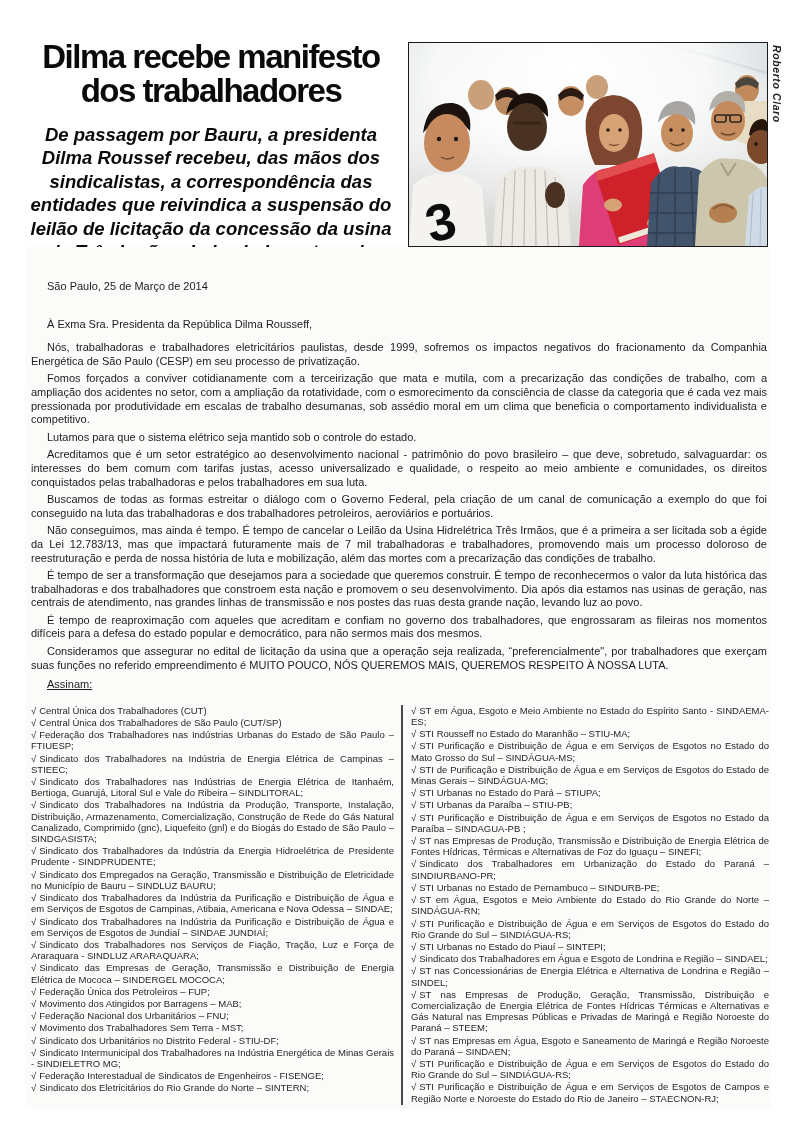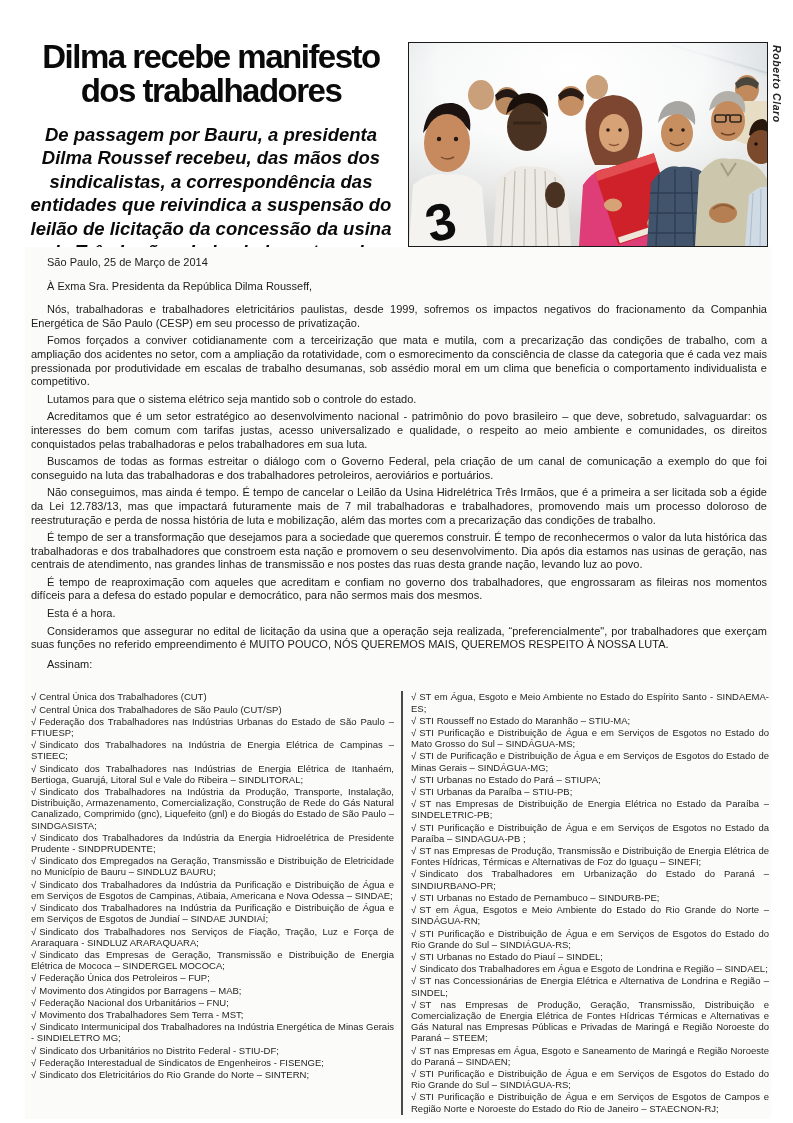--- a/index.html
+++ b/index.html
@@ -26,22 +26,22 @@
   .photo-credit{
     position:absolute;left:771px;top:45px;height:200px;
     writing-mode:vertical-rl;font-size:10.5px;font-weight:bold;font-style:italic;
     letter-spacing:.6px;color:#222;
   }
 
   
   .main{position:absolute;top:247px;left:25px;width:746px;background:#fbfbf9;}
   .letter{padding:9px 4px 6px 6px;font-size:11px;line-height:13.6px;text-align:justify;color:#1c1c1c;}
   .letter p{margin:0 0 4px;text-indent:16px;}
-  .letter p.spaced{margin-bottom:10px;}
-  .letter p.signoff{margin:6px 0 12px;}
+  .letter p.spaced{margin-bottom:10px;margin-top:24px;}
+  .letter p.signoff{margin:6px 0 5px;text-decoration:underline;}
 
   .signatories{display:flex;align-items:stretch;padding:2px 0 4px 6px;}
   .sig-col{width:50%;box-sizing:border-box;}
   .sig-col.left{padding-right:7px;}
   .sig-col.right{border-left:2px solid #4a4a4a;padding-left:8px;padding-right:2px;}
   .sig{margin:0 0 1px;font-size:9.5px;font-weight:normal;line-height:11.2px;
        text-align:justify;color:#262626;}
   .sig .chk{margin-right:3px;}
 </style>
 </head>
@@ -177,21 +177,20 @@
           <p>Acreditamos que é um setor estratégico ao desenvolvimento nacional - patrimônio do povo brasileiro – que deve, sobretudo, salvaguardar: os interesses do bem comum com tarifas justas, acesso universalizado e qualidade, o respeito ao meio ambiente e comunidades, os direitos conquistados pelas trabalhadoras e pelos trabalhadores em sua luta.</p>
 
           <p>Buscamos de todas as formas estreitar o diálogo com o Governo Federal, pela criação de um canal de comunicação a exemplo do que foi conseguido na luta das trabalhadoras e dos trabalhadores petroleiros, aeroviários e portuários.</p>
 
           <p>Não conseguimos, mas ainda é tempo. É tempo de cancelar o Leilão da Usina Hidrelétrica Três Irmãos, que é a primeira a ser licitada sob a égide da Lei 12.783/13, mas que impactará futuramente mais de 7 mil trabalhadoras e trabalhadores, promovendo mais um processo doloroso de reestruturação e perda de nossa história de luta e mobilização, além das mortes com a precarização das condições de trabalho.</p>
 
           <p>É tempo de ser a transformação que desejamos para a sociedade que queremos construir. É tempo de reconhecermos o valor da luta histórica das trabalhadoras e dos trabalhadores que constroem esta nação e promovem o seu desenvolvimento. Dia após dia estamos nas usinas de geração, nas centrais de atendimento, nas grandes linhas de transmissão e nos postes das ruas desta grande nação, levando luz ao povo.</p>
 
           <p>É tempo de reaproximação com aqueles que acreditam e confiam no governo dos trabalhadores, que engrossaram as fileiras nos momentos difíceis para a defesa do estado popular e democrático, para não sermos mais dos mesmos.</p>
 
-          <p>Esta é a hora.</p>
 
           <p>Consideramos que assegurar no edital de licitação da usina que a operação seja realizada, “preferencialmente", por trabalhadores que exerçam suas funções no referido empreendimento é MUITO POUCO, NÓS QUEREMOS MAIS, QUEREMOS RESPEITO À NOSSA LUTA.</p>
         </div>
       <p class="signoff">Assinam:</p>
     </div>
 
     <div class="signatories">
       <div class="sig-col left">
 
           <p class="sig"><span class="chk">√</span><span>Central Única dos Trabalhadores (CUT)</span></p>
@@ -220,23 +219,23 @@
           <p class="sig"><span class="chk">√</span><span>Sindicato das Empresas de Geração, Transmissão e Distribuição de Energia Elétrica de Mococa – SINDERGEL MOCOCA;</span></p>
 
           <p class="sig"><span class="chk">√</span><span>Federação Única dos Petroleiros – FUP;</span></p>
 
           <p class="sig"><span class="chk">√</span><span>Movimento dos Atingidos por Barragens – MAB;</span></p>
 
           <p class="sig"><span class="chk">√</span><span>Federação Nacional dos Urbanitários – FNU;</span></p>
 
           <p class="sig"><span class="chk">√</span><span>Movimento dos Trabalhadores Sem Terra - MST;</span></p>
 
+          <p class="sig"><span class="chk">√</span><span>Sindicato dos Urbanitários no Distrito Federal - STIU-DF;</span></p>
+
           <p class="sig"><span class="chk">√</span><span>Sindicato Intermunicipal dos Trabalhadores na Indústria Energética de Minas Gerais - SINDIELETRO MG;</span></p>
-
-          <p class="sig"><span class="chk">√</span><span>Sindicato dos Urbanitários no Distrito Federal - STIU-DF;</span></p>
 
           <p class="sig"><span class="chk">√</span><span>Federação Interestadual de Sindicatos de Engenheiros - FISENGE;</span></p>
 
 
           <p class="sig"><span class="chk">√</span><span>Sindicato dos Eletricitários do Rio Grande do Norte – SINTERN;</span></p>
 
         </div>
       <div class="sig-col right">
 
           <p class="sig"><span class="chk">√</span><span>ST em Água, Esgoto e Meio Ambiente no Estado do Espírito Santo  - SINDAEMA-ES;</span></p>
@@ -244,35 +243,34 @@
           <p class="sig"><span class="chk">√</span><span>STI Rousseff no Estado do Maranhão – STIU-MA;</span></p>
 
           <p class="sig"><span class="chk">√</span><span>STI Purificação e Distribuição de Água e em Serviços de Esgotos  no  Estado do Mato Grosso do Sul – SINDÁGUA-MS;</span></p>
 
           <p class="sig"><span class="chk">√</span><span>STI de Purificação e Distribuição de Água e em Serviços de Esgotos do  Estado de Minas Gerais – SINDÁGUA-MG;</span></p>
 
           <p class="sig"><span class="chk">√</span><span>STI Urbanas no Estado do Pará – STIUPA;</span></p>
 
           <p class="sig"><span class="chk">√</span><span>STI Urbanas da Paraíba – STIU-PB;</span></p>
 
-          <p class="sig"><span class="chk">√</span><span>ST nas Empresas de Distribuição de Energia Elétrica no Estado da Paraíba – SINDELETRIC-PB;</span></p>
 
           <p class="sig"><span class="chk">√</span><span>STI Purificação e Distribuição de Água e em Serviços de Esgotos no  Estado da Paraíba – SINDAGUA-PB ;</span></p>
 
           <p class="sig"><span class="chk">√</span><span>ST nas Empresas de Produção, Transmissão e Distribuição de Energia Elétrica de Fontes Hídricas, Térmicas e Alternativas de Foz do Iguaçu – SINEFI;</span></p>
 
           <p class="sig"><span class="chk">√</span><span>Sindicato dos Trabalhadores em Urbanização do Estado do Paraná – SINDIURBANO-PR;</span></p>
 
           <p class="sig"><span class="chk">√</span><span>STI Urbanas no Estado de Pernambuco – SINDURB-PE;</span></p>
 
           <p class="sig"><span class="chk">√</span><span>ST em Água, Esgotos e Meio Ambiente do Estado do Rio Grande do Norte – SINDÁGUA-RN;</span></p>
 
           <p class="sig"><span class="chk">√</span><span>STI Purificação e Distribuição de Água e em Serviços de Esgotos do Estado do Rio Grande do Sul – SINDIÁGUA-RS;</span></p>
 
-          <p class="sig"><span class="chk">√</span><span>STI Urbanas no Estado do Piauí – SINDEL;</span></p>
+          <p class="sig"><span class="chk">√</span><span>STI Urbanas no Estado do Piauí – SINTEPI;</span></p>
 
           <p class="sig"><span class="chk">√</span><span>Sindicato dos Trabalhadores em Água e Esgoto de Londrina e Região –    SINDAEL;</span></p>
 
           <p class="sig"><span class="chk">√</span><span>ST nas Concessionárias de Energia Elétrica e Alternativa de Londrina e  Região – SINDEL;</span></p>
 
           <p class="sig"><span class="chk">√</span><span>ST nas Empresas de Produção, Geração, Transmissão, Distribuição e Comercialização de Energia Elétrica de Fontes Hídricas Térmicas e Alternativas e Gás Natural nas Empresas Públicas e Privadas de Maringá e  Região Noroeste do Paraná – STEEM;</span></p>
 
           <p class="sig"><span class="chk">√</span><span>ST nas Empresas em Água, Esgoto e Saneamento de Maringá e Região  Noroeste do Paraná – SINDAEN;</span></p>
 
           <p class="sig"><span class="chk">√</span><span>STI Purificação e Distribuição de Água e em Serviços de Esgotos do  Estado do Rio Grande do Sul – SINDIÁGUA-RS;</span></p>

